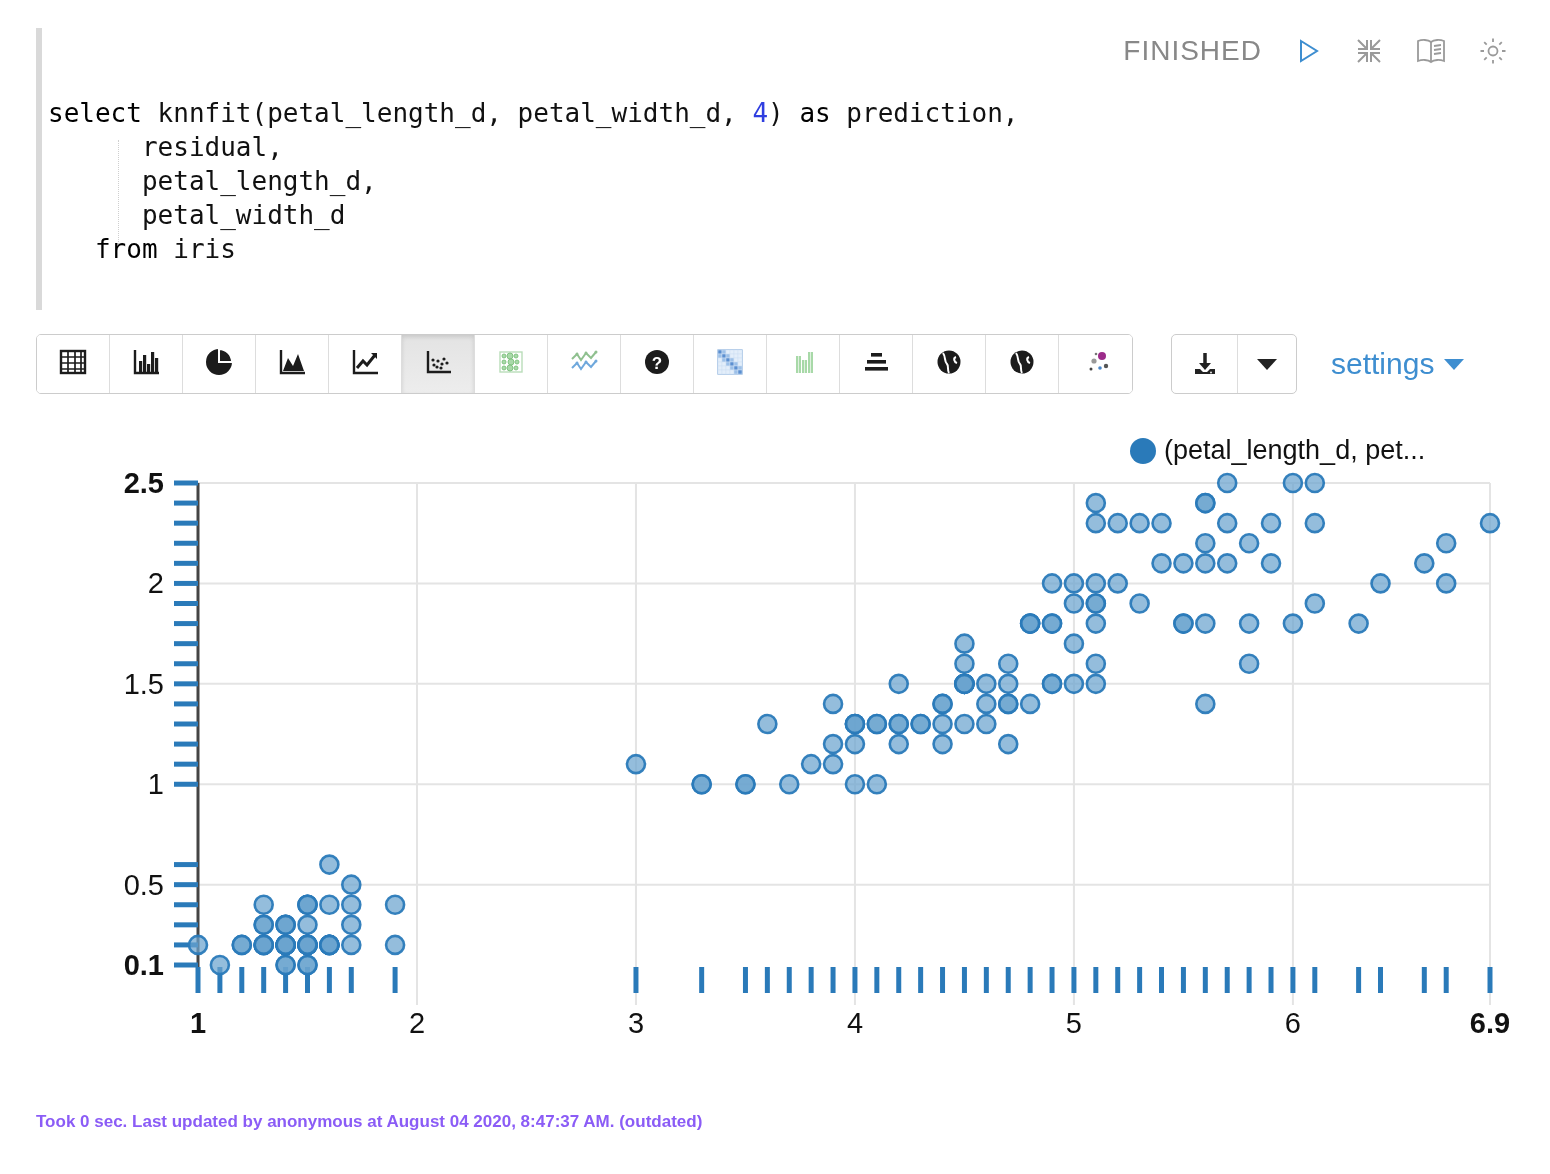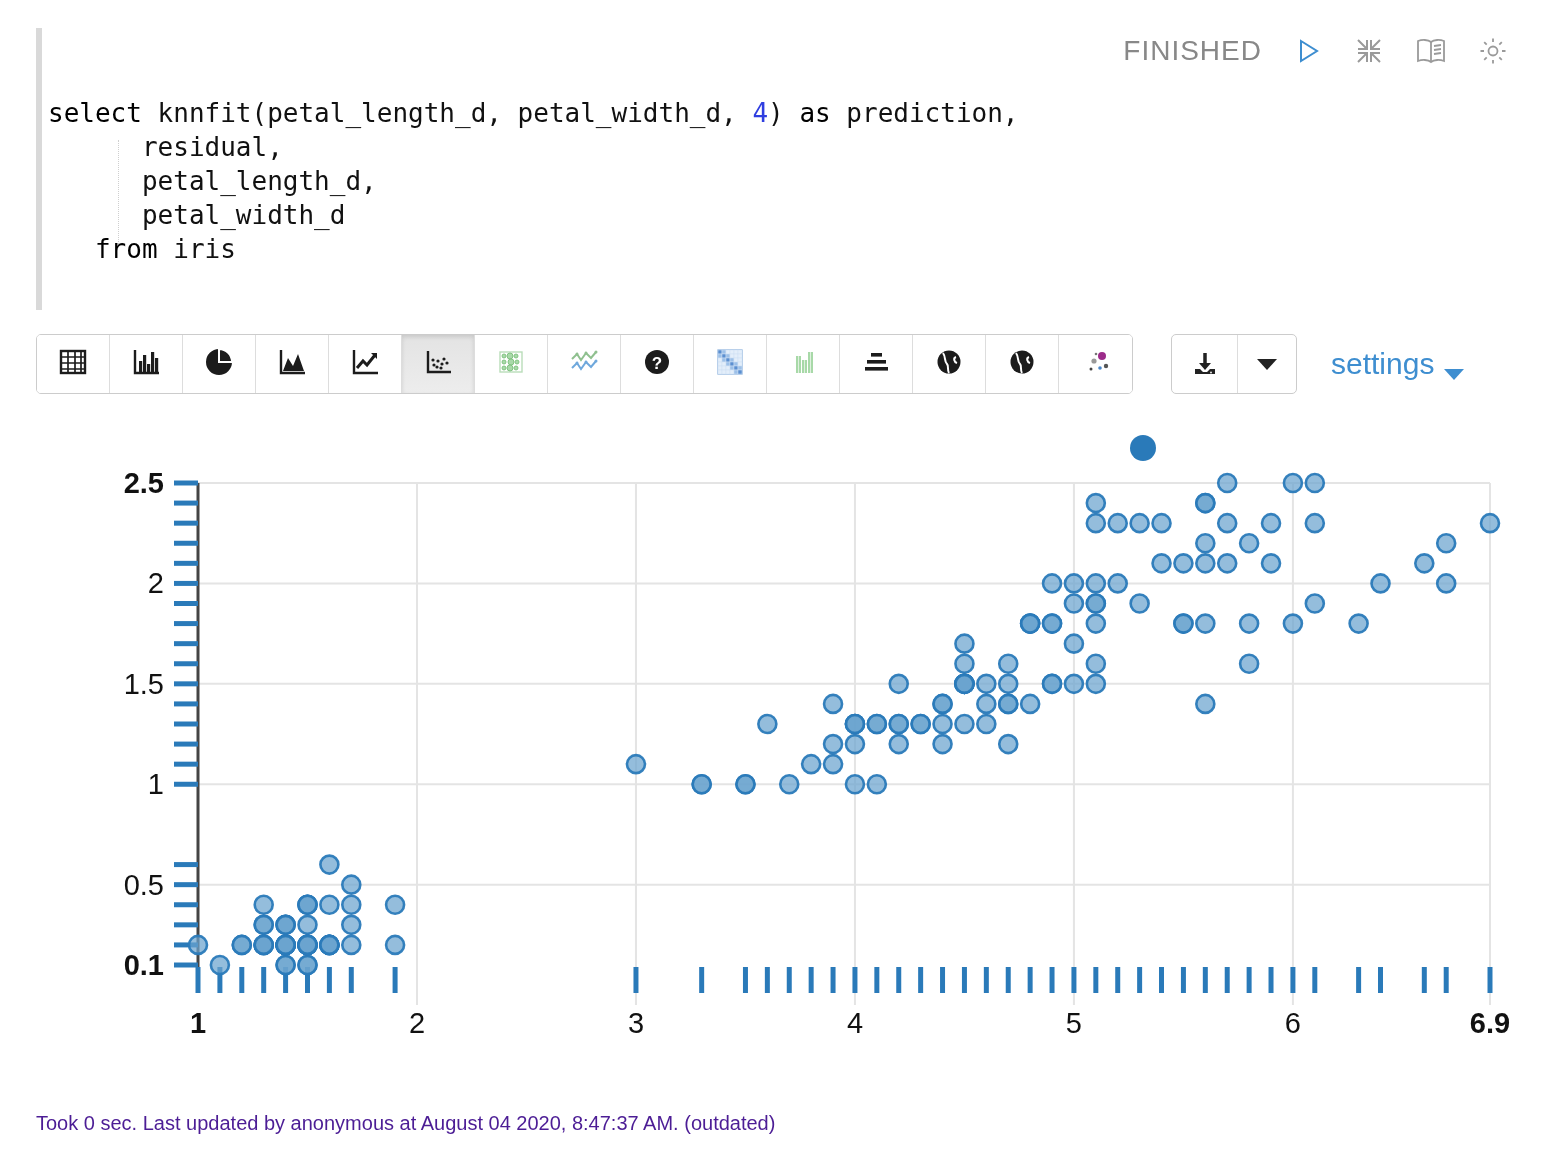--- a/index.html
+++ b/index.html
@@ -106,21 +106,21 @@
     background: #ffffff;
   }
   .dl-btn { width: 66px; height: 58px; display:flex; align-items:center; justify-content:center;
             border-right: 1px solid #dddddd; cursor:pointer; box-sizing:border-box;}
   .caret-btn { width: 58px; height: 58px; display:flex; align-items:center; justify-content:center; cursor:pointer; }
   .settings-link {
     margin-left: 34px;
     font-size: 30px;
     color: #3e8ed0;
     display: flex;
-    align-items: flex-end;
+    align-items: center;
     gap: 10px;
     cursor: pointer;
   }
 
   
   #chart-area {
     position: absolute;
     left: 0; top: 415px;
     width: 1550px;
     height: 620px;
@@ -144,22 +144,23 @@
   }
   #plot {
     position: absolute;
     left: 0; top: 0;
   }
 
   
   #footer {
     position: absolute;
     left: 36px; top: 1112px;
-    font-size: 20px;
-    color: #4c1d95;
+    font-size: 17px;
+    color: #8b5cf6;
+    font-weight: bold;
   }
 </style>
 </head>
 <body>
 
 <div id="paragraph">
   <div class="code-gutter"></div>
   <div class="indent-guide"></div>
 
   <div class="status-bar">
@@ -384,20 +385,21 @@
     <span>settings</span>
     <svg width="20" height="13" viewBox="0 0 20 13">
         <polygon points="0,1 20,1 10,12" fill="#3e8ed0"></polygon>
       </svg>
   </div>
 </div>
 
 <div id="chart-area">
   <div id="legend">
     <span class="legend-dot"></span>
+    <span class="legend-label">(petal_length_d, pet...</span>
   </div>
   <svg id="plot" width="1550" height="620">
       <line x1="198" y1="469.66666666666663" x2="1490" y2="469.66666666666663" stroke="#e4e4e4" stroke-width="2"></line>
       <line x1="198" y1="369.25" x2="1490" y2="369.25" stroke="#e4e4e4" stroke-width="2"></line>
       <line x1="198" y1="268.8333333333333" x2="1490" y2="268.8333333333333" stroke="#e4e4e4" stroke-width="2"></line>
       <line x1="198" y1="168.41666666666669" x2="1490" y2="168.41666666666669" stroke="#e4e4e4" stroke-width="2"></line>
       <line x1="198" y1="68" x2="1490" y2="68" stroke="#e4e4e4" stroke-width="2"></line>
       <line x1="416.9830508474576" y1="68" x2="416.9830508474576" y2="590" stroke="#e4e4e4" stroke-width="2"></line>
       <line x1="635.9661016949152" y1="68" x2="635.9661016949152" y2="590" stroke="#e4e4e4" stroke-width="2"></line>
       <line x1="854.9491525423729" y1="68" x2="854.9491525423729" y2="590" stroke="#e4e4e4" stroke-width="2"></line>

